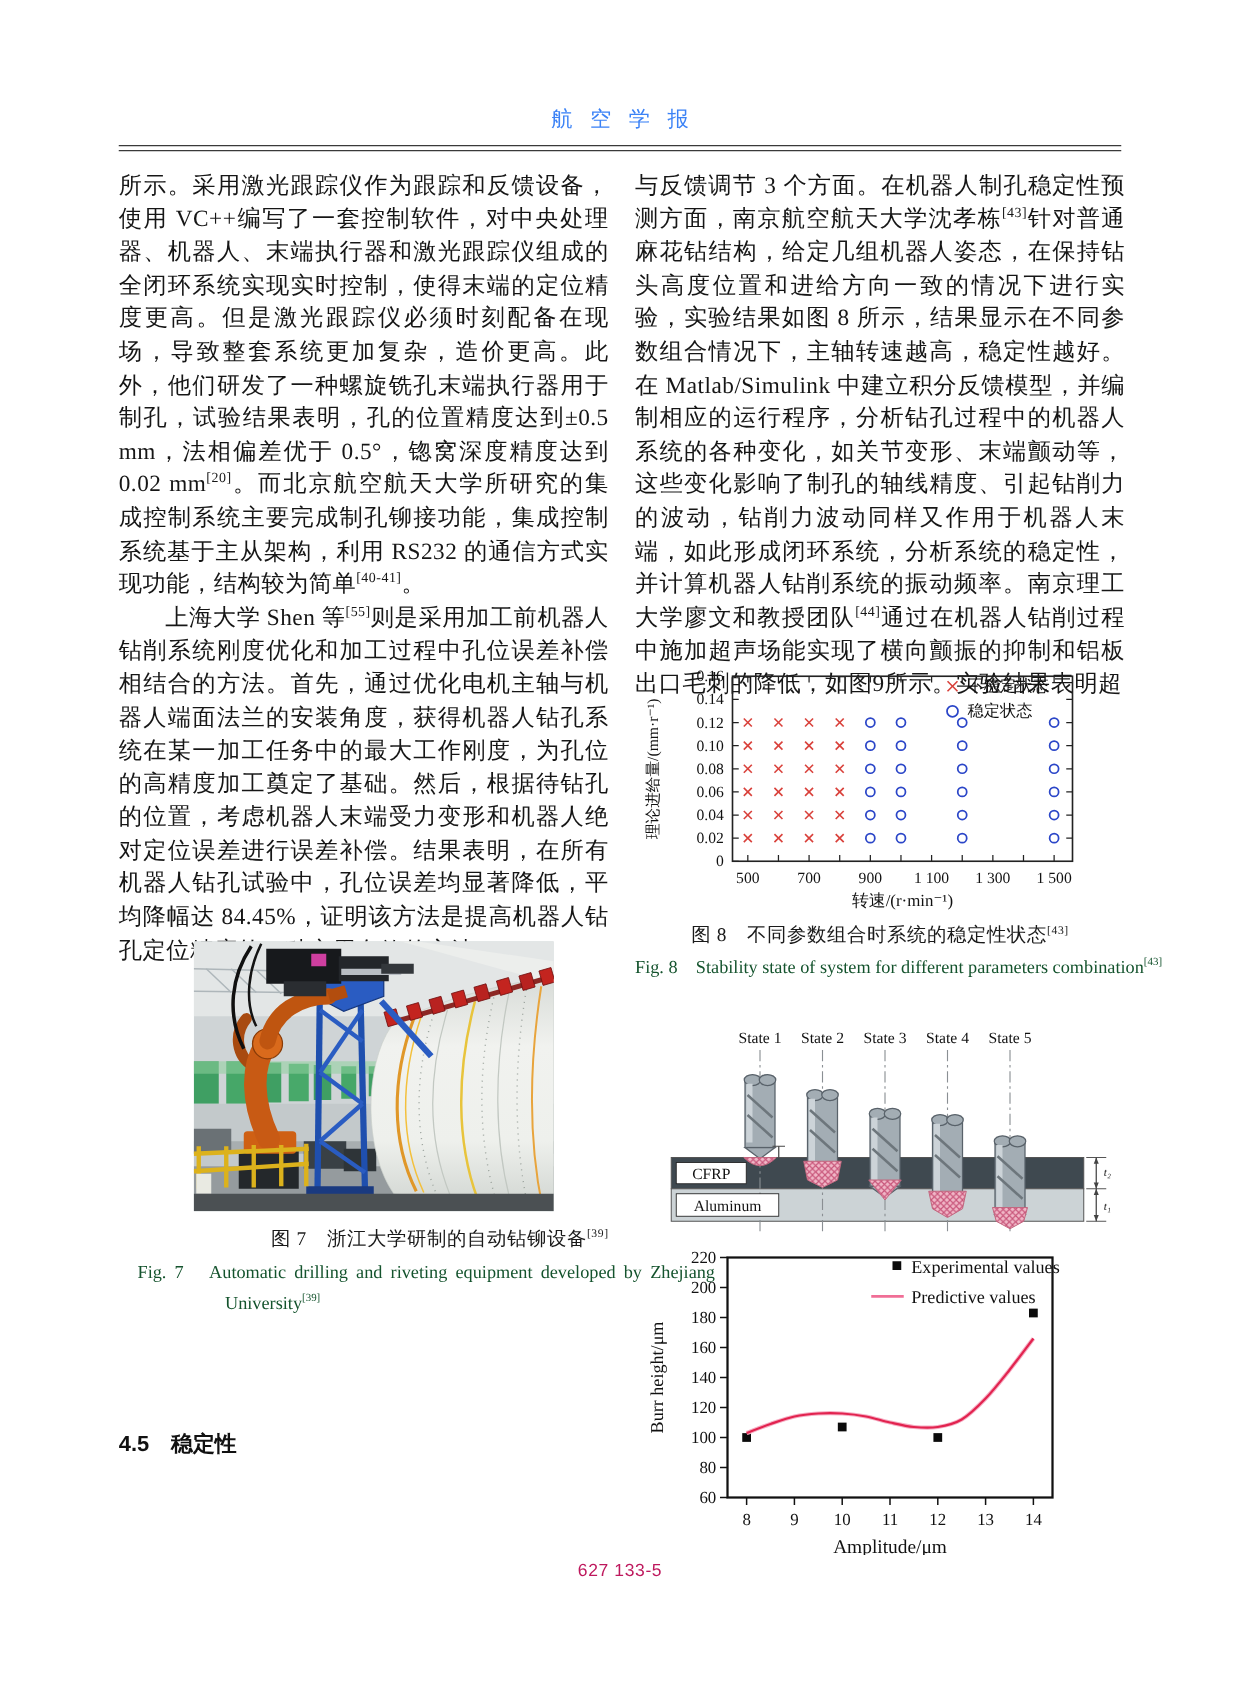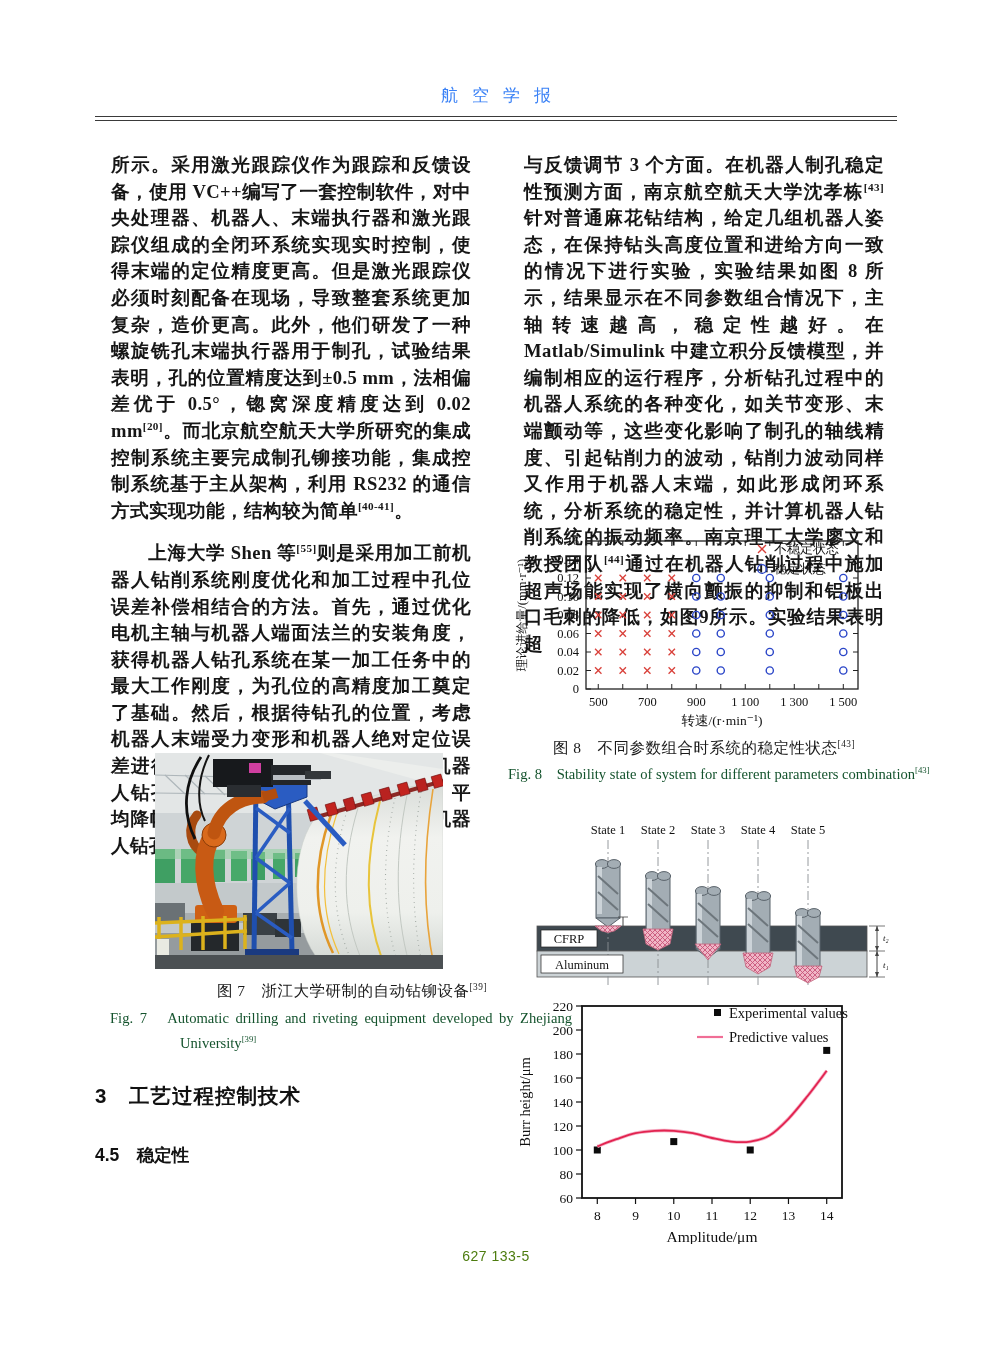--- a/index.html
+++ b/index.html
@@ -4,33 +4,33 @@
 <style>
   html,body{margin:0;padding:0;background:#ffffff;}
   .page{position:relative;width:992px;height:1346px;background:#fff;overflow:hidden;
         font-family:"Liberation Serif","DejaVu Serif",serif;color:#161616;}
   .hdr{position:absolute;top:84px;left:0;width:100%;text-align:center;
        font-size:17px;letter-spacing:14px;text-indent:14px;font-weight:400;color:#3b82f6;}
   .hdr-rule{position:absolute;top:116px;left:95px;width:802px;height:3px;
        border-top:1.6px solid #3a3a3a;border-bottom:1.6px solid #3a3a3a;}
   .col{position:absolute;width:392px;}
   .body-text{font-size:18.6px;line-height:26.6px;text-align:justify;letter-spacing:0.4px;}
-  .body-text p{margin:16px;font-weight:bold;}
+  .body-text p{margin:0;}
   .indent{text-indent:2em;}
   sup{font-size:0.6em;line-height:0;}
   .cap-zh{position:absolute;width:392px;text-align:center;font-size:15.5px;letter-spacing:0.5px;color:#1a1a1a;}
   .cap-en{position:absolute;width:392px;font-size:14.6px;line-height:24.5px;text-align:justify;color:#14532d;}
   .cap-en.f7{padding-left:85px;text-indent:-70px;}
   .cap-en.f8{padding-left:57px;text-indent:-57px;}
   .sec-h{position:absolute;font-family:"Liberation Sans","DejaVu Sans",sans-serif;
          font-weight:600;color:#111;}
   #sec3{top:1082px;left:95px;font-size:20.5px;letter-spacing:1px;}
   #sec31{top:1143px;left:95px;font-size:17.5px;}
   .ftr{position:absolute;top:1248px;left:0;width:100%;text-align:center;
-       font-family:"Liberation Sans","DejaVu Sans",sans-serif;font-size:14px;letter-spacing:0.5px;color:#4d7c0f;}
+       font-family:"Liberation Sans","DejaVu Sans",sans-serif;font-size:14px;letter-spacing:0.5px;color:#be185d;}
   svg{display:block;}
   svg text{font-family:"Liberation Serif","DejaVu Serif",serif;fill:#111;}
   .figsvg{position:absolute;}
 </style>
 </head>
 <body>
 
 <div class="page">
 
   <div class="hdr">航空学报</div>
@@ -161,21 +161,20 @@
         <line x1="70" y1="163" x2="70" y2="196"></line>
       <line x1="90" y1="162" x2="90" y2="196"></line>
     </g>
     <rect x="2" y="186" width="12" height="16" fill="#e9eae2"></rect>
     <rect x="0" y="202" width="288" height="14" fill="#4b5053"></rect>
   </svg>
 
   <div class="cap-zh" style="left:95px;top:981px;text-align:right;">图 7　浙江大学研制的自动钻铆设备<sup>[39]</sup></div>
   <div class="cap-en f7" style="left:95px;top:1006px;">Fig. 7　Automatic drilling and riveting equipment developed by Zhejiang University<sup>[39]</sup></div>
 
-  <div id="sec3" class="sec-h">3　工艺过程控制技术</div>
   <div id="sec31" class="sec-h">4.5　稳定性</div>
 
 
   <div class="col body-text" style="left:508px;top:136px;">
     <p>与反馈调节 3 个方面。在机器人制孔稳定性预测方面，南京航空航天大学沈孝栋<sup>[43]</sup>针对普通麻花钻结构，给定几组机器人姿态，在保持钻头高度位置和进给方向一致的情况下进行实验，实验结果如图 8 所示，结果显示在不同参数组合情况下，主轴转速越高，稳定性越好。在 Matlab/Simulink 中建立积分反馈模型，并编制相应的运行程序，分析钻孔过程中的机器人系统的各种变化，如关节变形、末端颤动等，这些变化影响了制孔的轴线精度、引起钻削力的波动，钻削力波动同样又作用于机器人末端，如此形成闭环系统，分析系统的稳定性，并计算机器人钻削系统的振动频率。南京理工大学廖文和教授团队<sup>[44]</sup>通过在机器人钻削过程中施加超声场能实现了横向颤振的抑制和铝板出口毛刺的降低，如图9所示。实验结果表明超</p>
   </div>
 
   <svg class="figsvg" style="left:512px;top:531px;" width="384" height="200" viewBox="0 0 384 200">
       <rect x="74" y="10" width="272" height="148" fill="none" stroke="#222" stroke-width="1.3"></rect>
       <line x1="74" y1="158" x2="79" y2="158" stroke="#222" stroke-width="1"></line>

